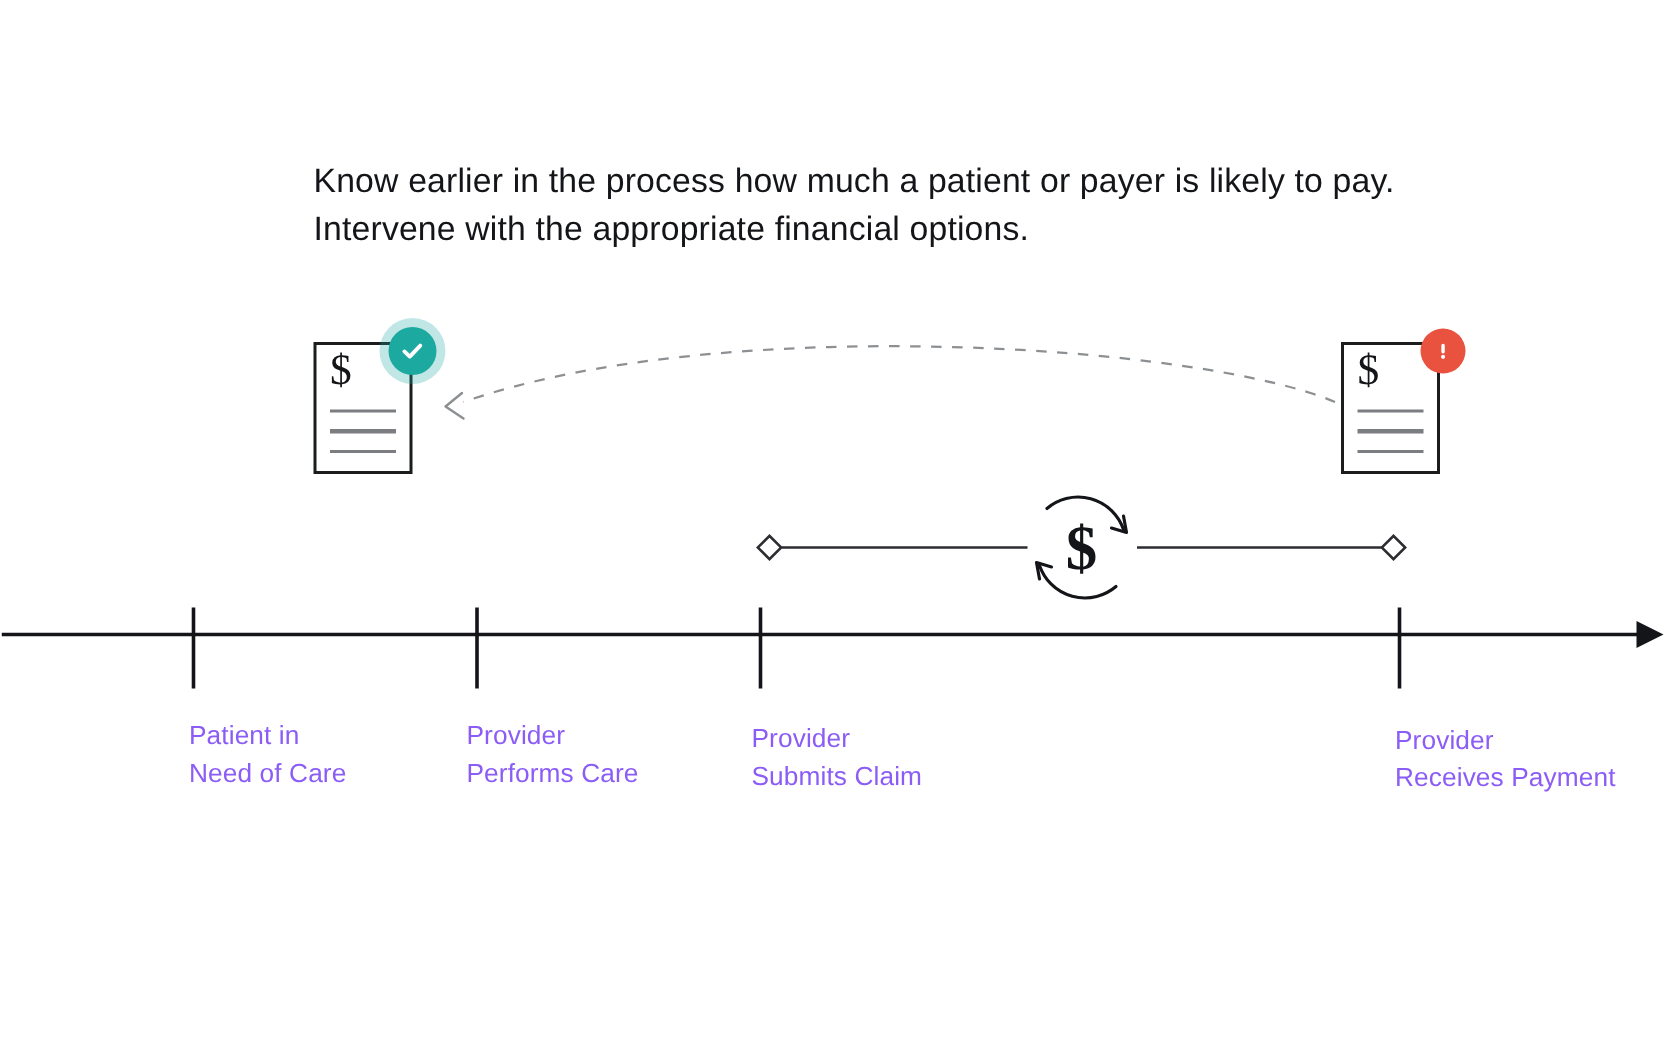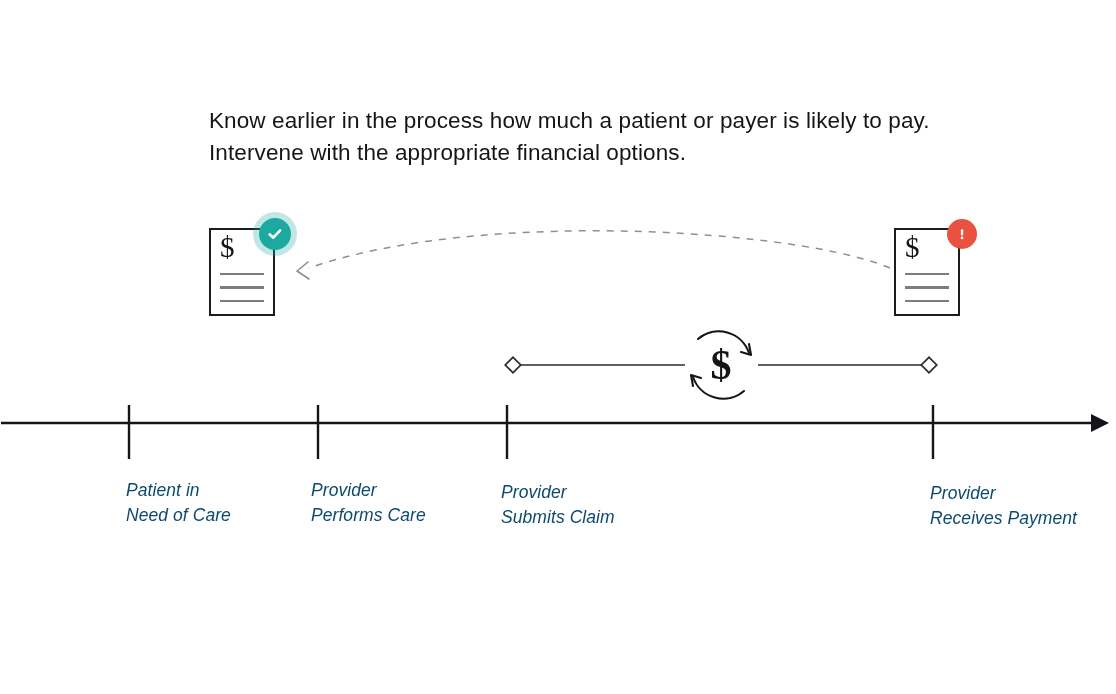--- a/index.html
+++ b/index.html
@@ -113,24 +113,23 @@
     width: 1116px;
     height: 694px;
     pointer-events: none;
   }
 
   
   .tl-label {
     position: absolute;
     font-size: 17.5px;
     line-height: 25px;
-    color: #0c4a6e;
+    color: #8b5cf6;
     white-space: pre-line;
     letter-spacing: 0.004em;
-    font-style: italic;
   }
 </style>
 </head>
 <body>
 
 <div id="stage">
 
   <div class="headline">Know earlier in the process how much a patient or payer is likely to pay.
 Intervene with the appropriate financial options.</div>
 

